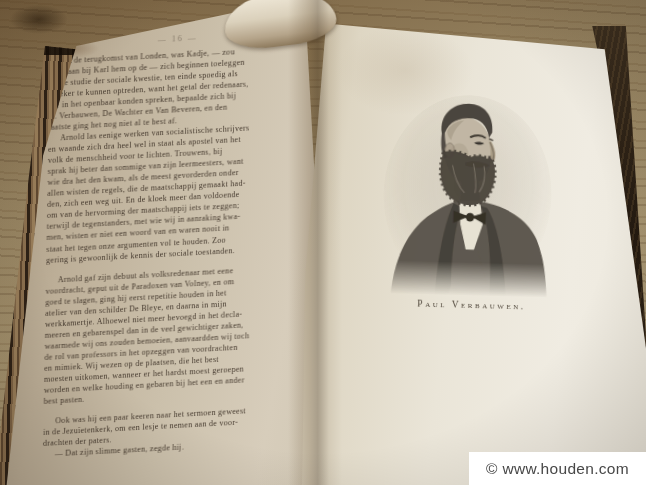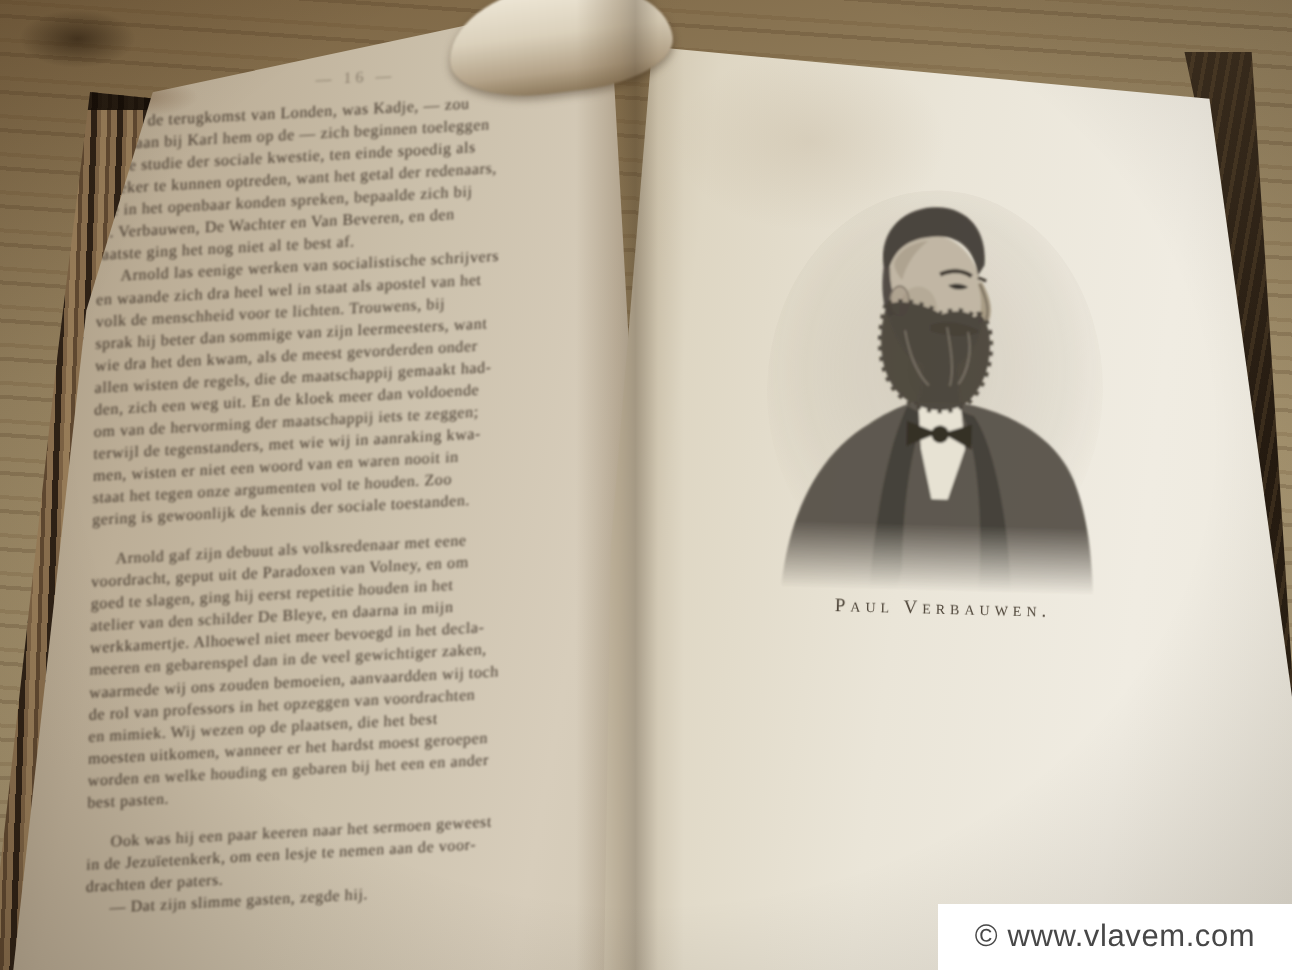--- a/index.html
+++ b/index.html
@@ -175,15 +175,15 @@
         </g>
       </svg>
     </div>
     <div class="caption">Paul Verbauwen.</div>
   </div>
 
   <div class="cover-edge"></div>
   <div class="gutter"></div>
   <div class="vignette"></div>
 
-  <div class="watermark">© www.vlavem.com</div>
+  <div class="watermark">© www.houden.com</div>
 
 </div>
 
 </body></html>

